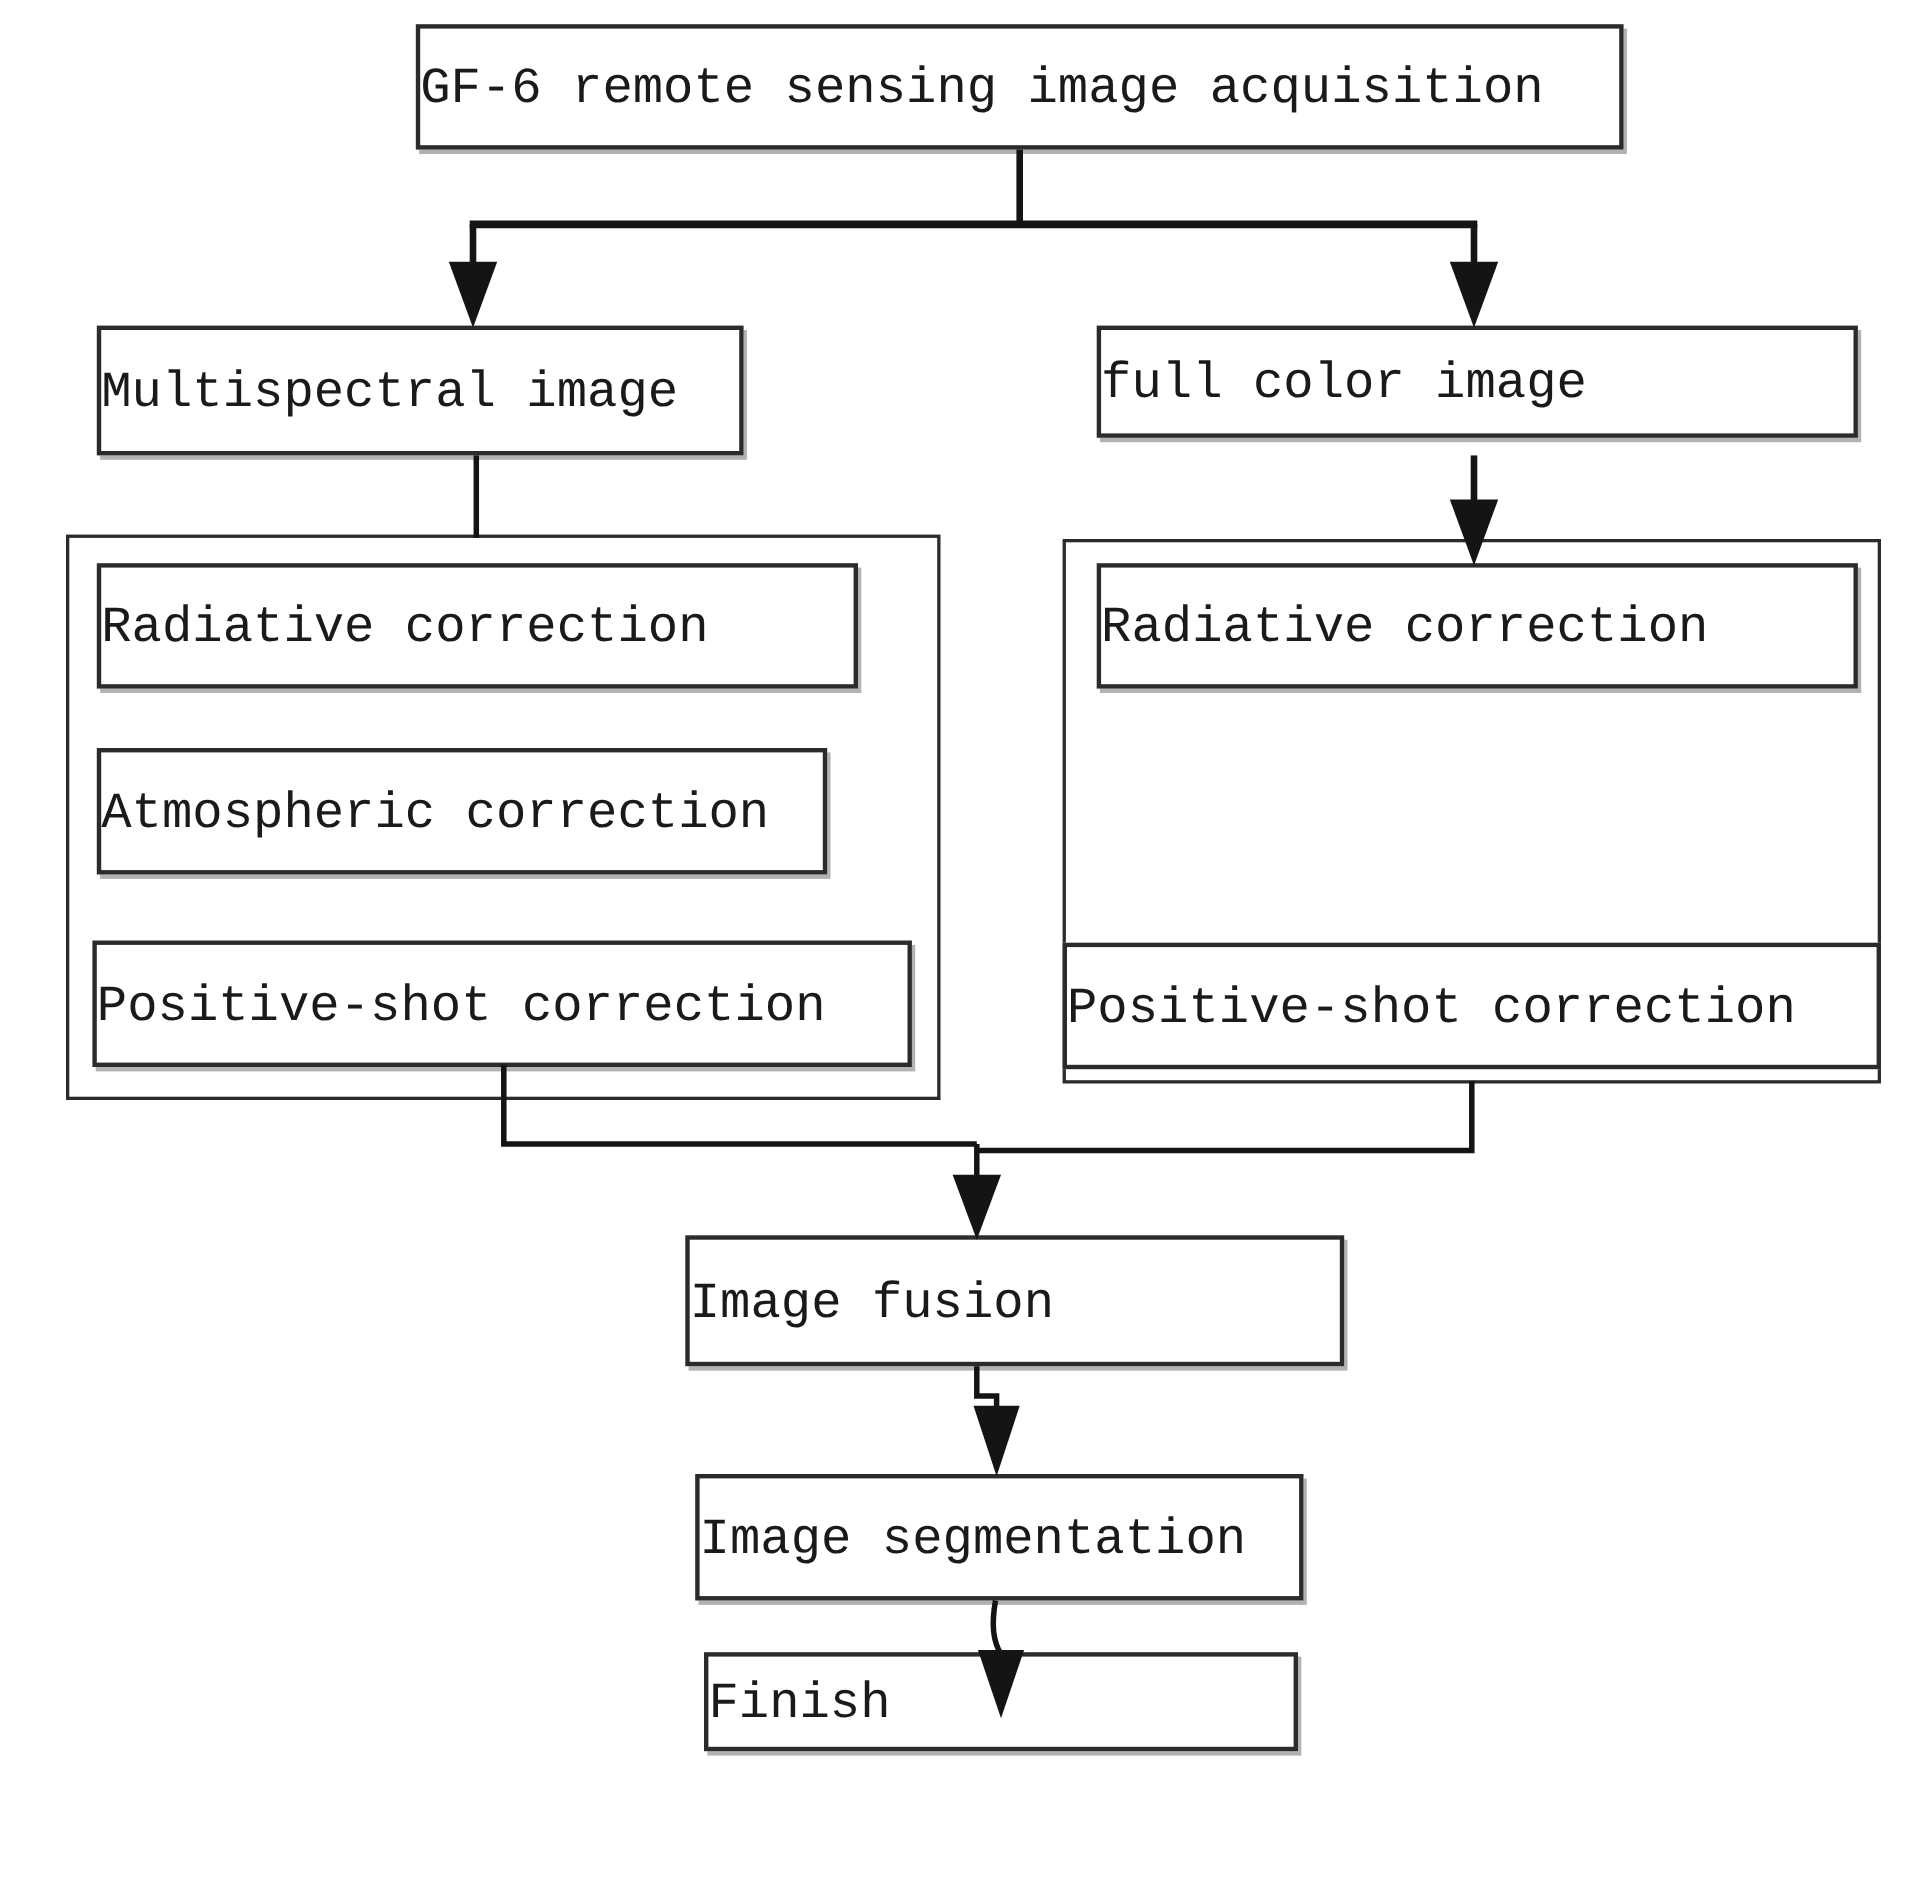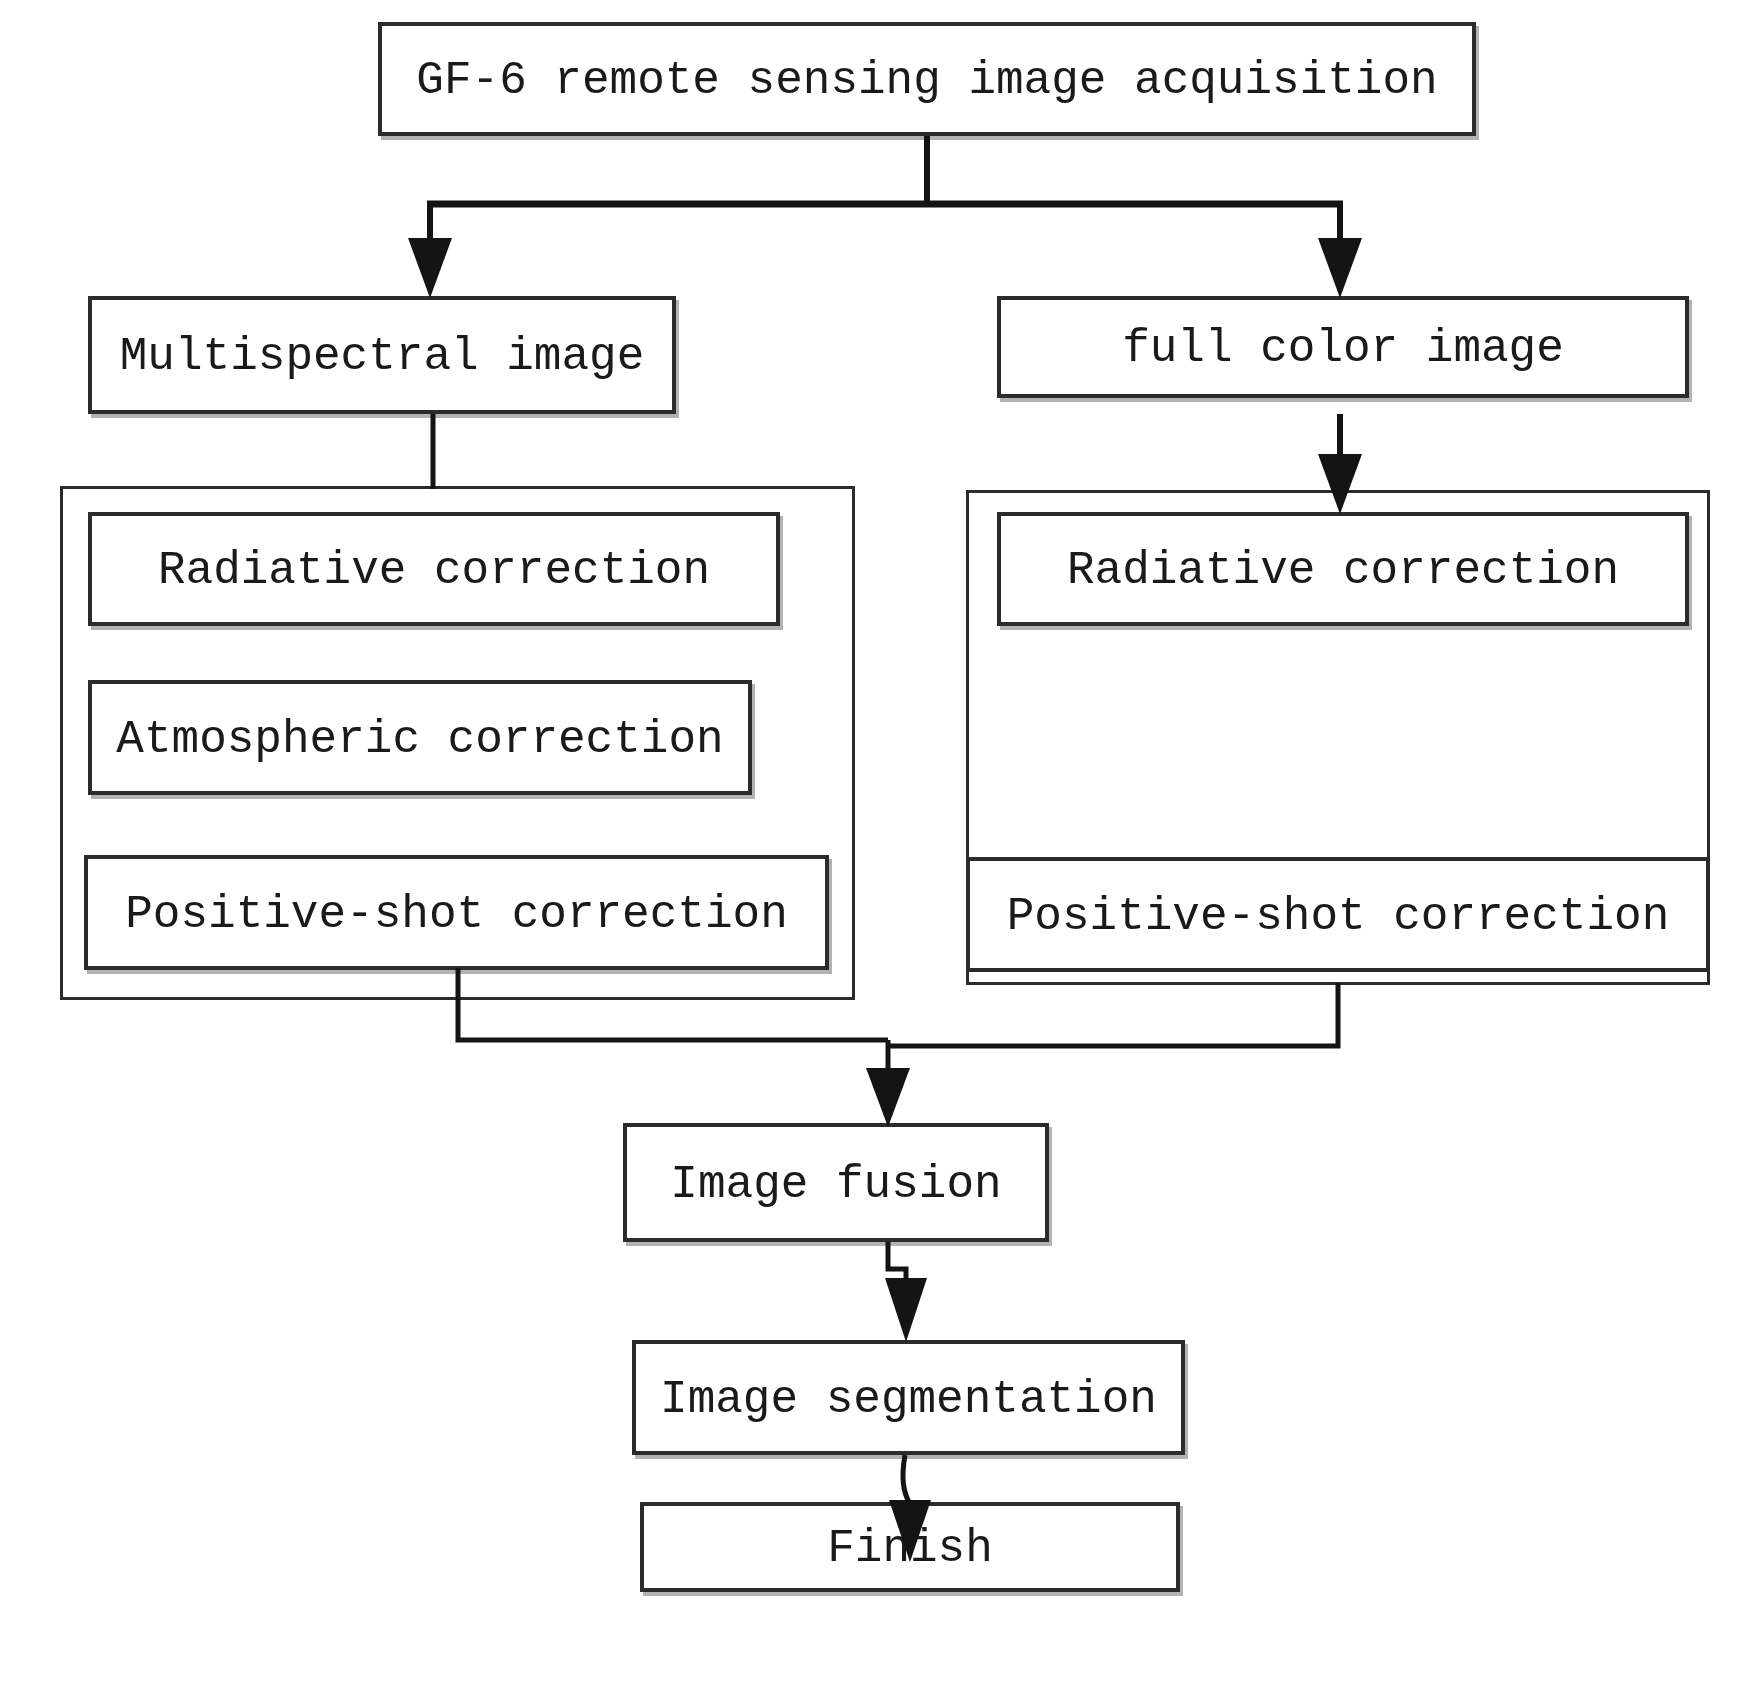--- a/index.html
+++ b/index.html
@@ -16,21 +16,21 @@
     background:var(--background);
     font-family:"Liberation Mono","DejaVu Sans Mono",monospace;
     color:var(--text);
     overflow:hidden;
   }
   .box{
     position:absolute;
     box-sizing:border-box;
     background:var(--background);
     border:4px solid var(--border);
-    display:flex;align-items:center;justify-content:center;
+    display:flex;align-items:center;
   }
   .leaf{
     box-shadow:3px 4px 0 0 var(--shadow);
   }
   .group{
     background:transparent;
     border-width:3px;
   }
   .lbl{
     font-size:46px;
@@ -80,21 +80,21 @@
   </div>
 
   <div class="box leaf" style="left:997px;top:512px;width:692px;height:114px">
     <span class="lbl">Radiative correction</span>
   </div>
 
   <div class="box" style="left:966px;top:857px;width:744px;height:115px">
     <span class="lbl">Positive-shot correction</span>
   </div>
 
-  <div class="box leaf" style="left:623px;top:1123px;width:426px;height:119px">
+  <div class="box leaf" style="left:623px;top:1123px;width:599px;height:119px">
     <span class="lbl">Image fusion</span>
   </div>
 
   <div class="box leaf" style="left:632px;top:1340px;width:553px;height:115px">
     <span class="lbl">Image segmentation</span>
   </div>
 
   <div class="box leaf" style="left:640px;top:1502px;width:540px;height:90px">
     <span class="lbl">Finish</span>
   </div>

